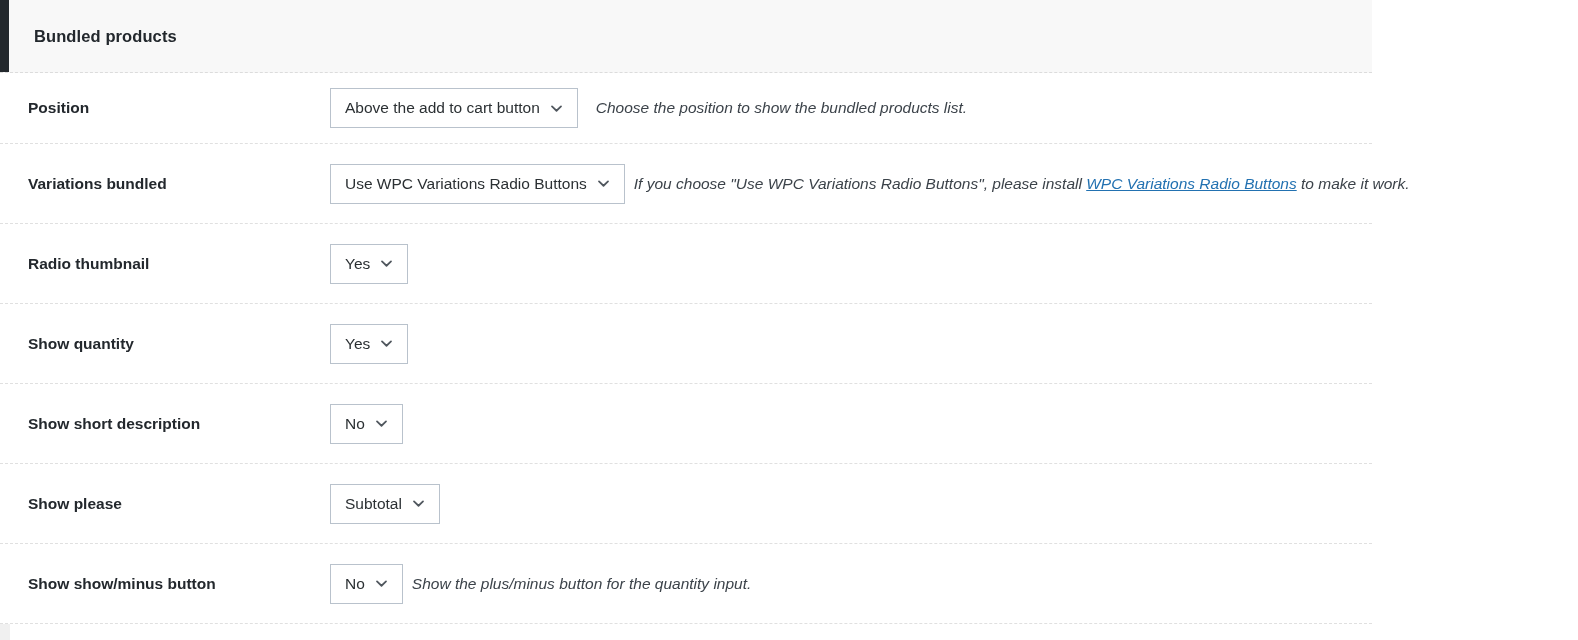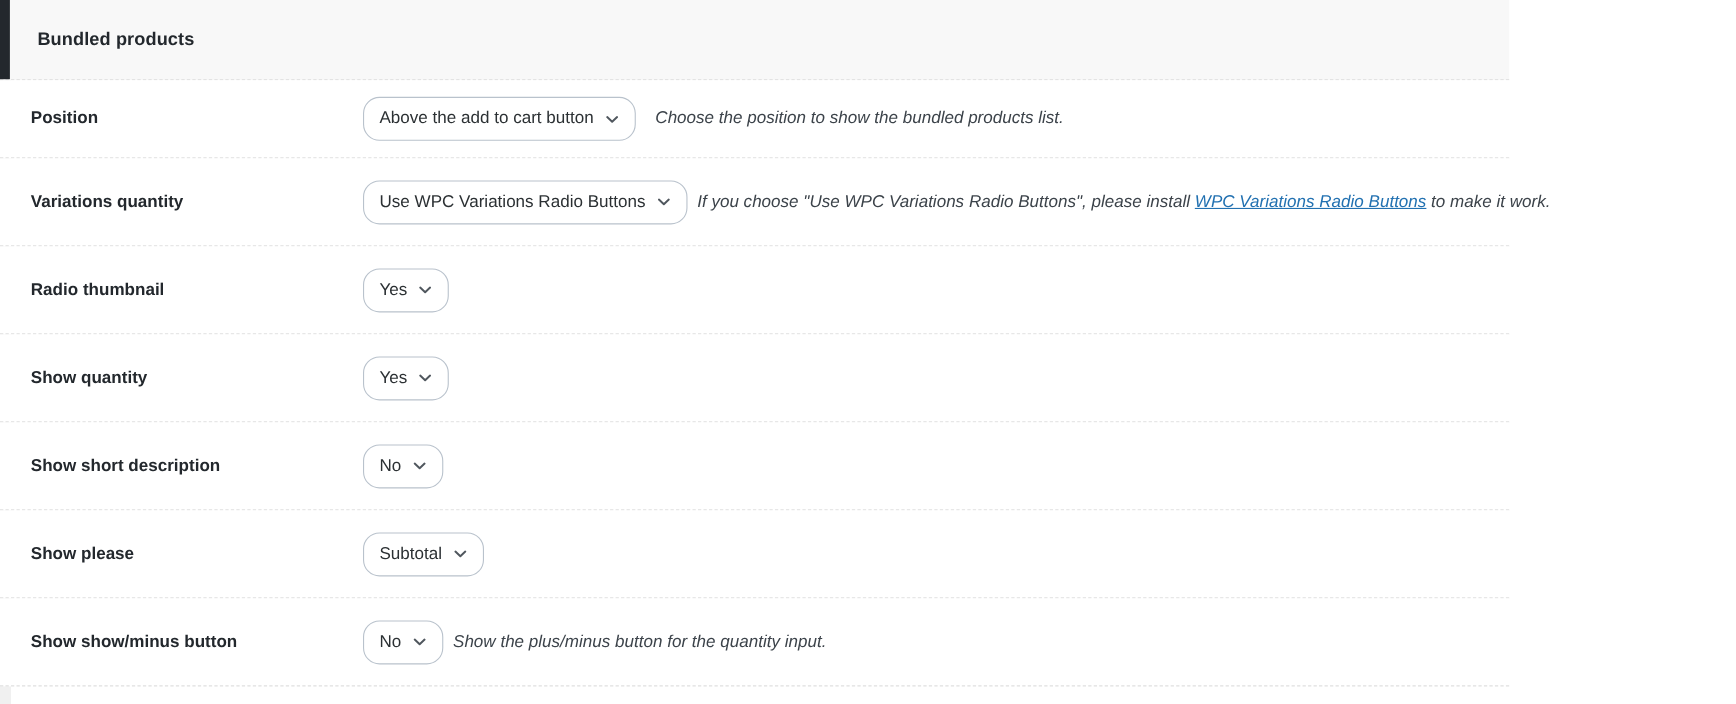--- a/index.html
+++ b/index.html
@@ -96,21 +96,21 @@
   
   .select {
     display: inline-flex;
     align-items: center;
     justify-content: space-between;
     gap: 9px;
     height: 40px;
     padding: 0 13px 0 14px;
     box-sizing: border-box;
     border: 1px solid #b9c2cc;
-    border-radius: 15px;
+    border-radius: 0;
     background: #ffffff;
     font-size: 15.5px;
     color: #2b3033;
     white-space: nowrap;
     cursor: pointer;
     line-height: 1;
   }
   .select-value {
     display: inline-block;
   }
@@ -164,21 +164,21 @@
             </svg>
           </span>
         </div>
         <div class="help">
           <span>Choose the position to show the bundled products list.</span>
         </div>
       </div>
     </div>
 
     <div class="row">
-      <div class="row-label">Variations quantity</div>
+      <div class="row-label">Variations bundled</div>
       <div class="row-control">
         <div class="select">
           <span class="select-value">Use WPC Variations Radio Buttons</span>
           <span class="chevron">
             <svg width="15" height="15" viewBox="0 0 16 16" fill="none" aria-hidden="true">
               <path d="M3.2 5.8 L8 10.4 L12.8 5.8" stroke="#50575e" stroke-width="1.9" stroke-linecap="round" stroke-linejoin="round"></path>
             </svg>
           </span>
         </div>
         <div class="help tight">

